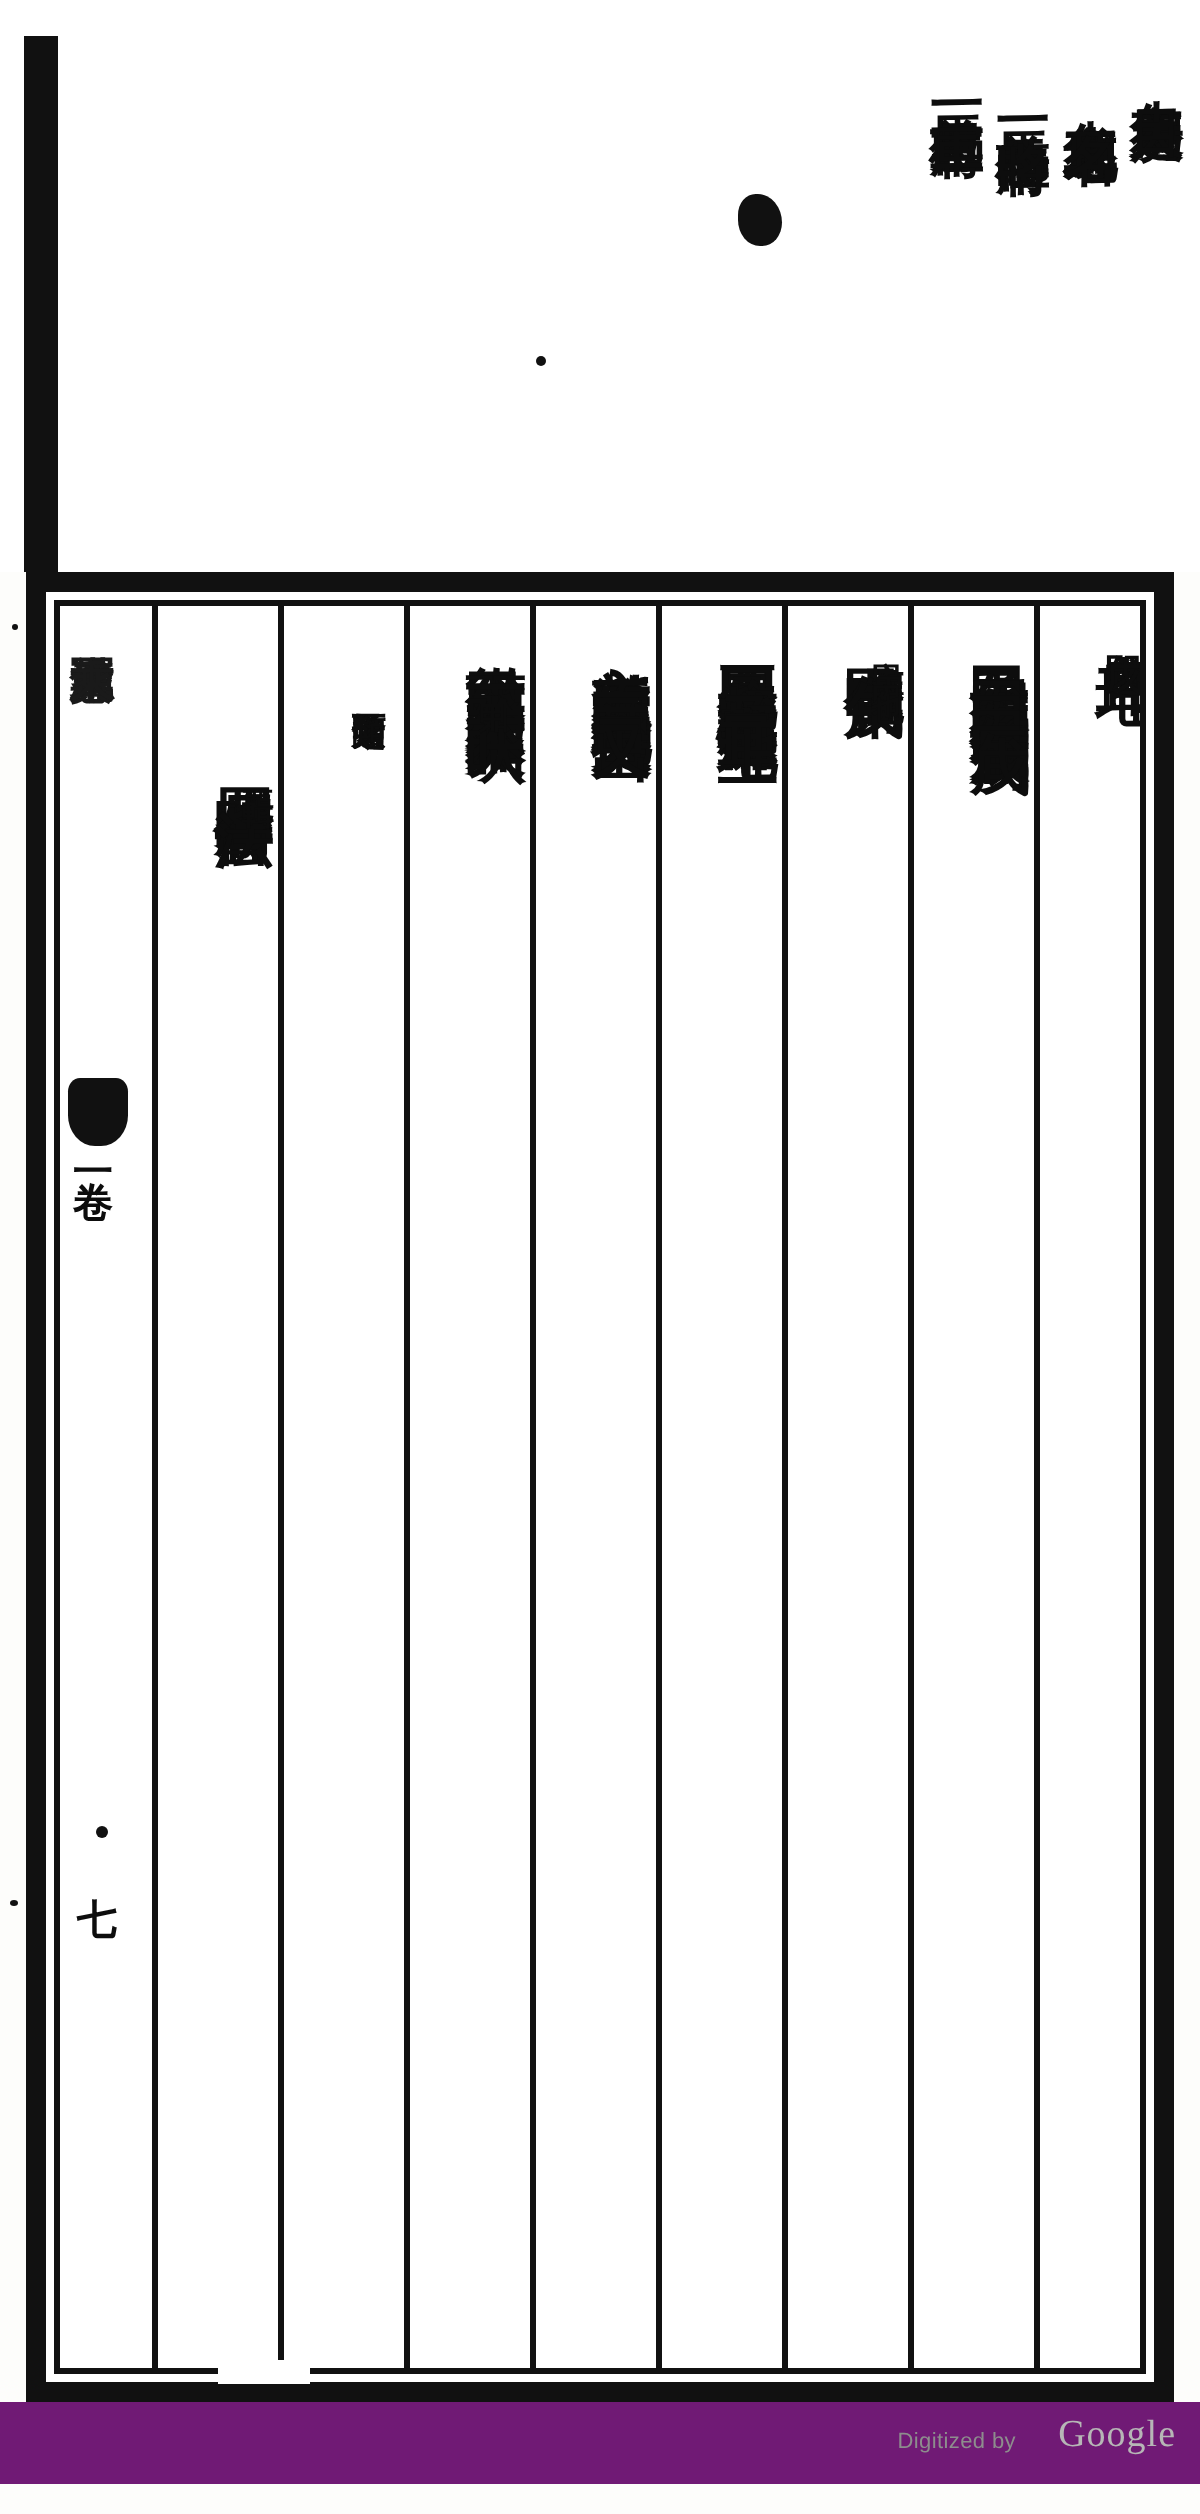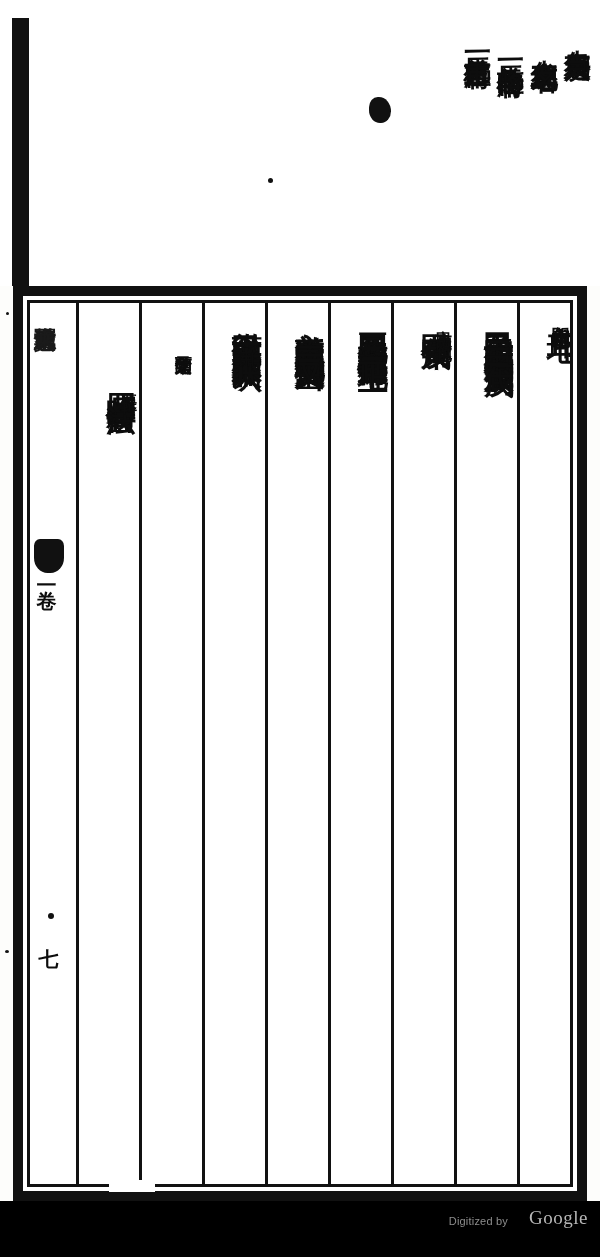--- a/index.html
+++ b/index.html
@@ -226,22 +226,22 @@
     height: 12px;
     background: #ffffff;
   }
 
   
   #footer {
     position: absolute;
     left: 0;
     top: 1201px;
     width: 600px;
-    height: 56px;
-    background: #000000;
+    height: 41px;
+    background: #701a75;
   }
   .digitized {
     position: absolute;
     right: 92px;
     top: 14px;
     font-family: "Liberation Sans", sans-serif;
     font-size: 11px;
     color: #8d8d8d;
     letter-spacing: 0.2px;
   }

